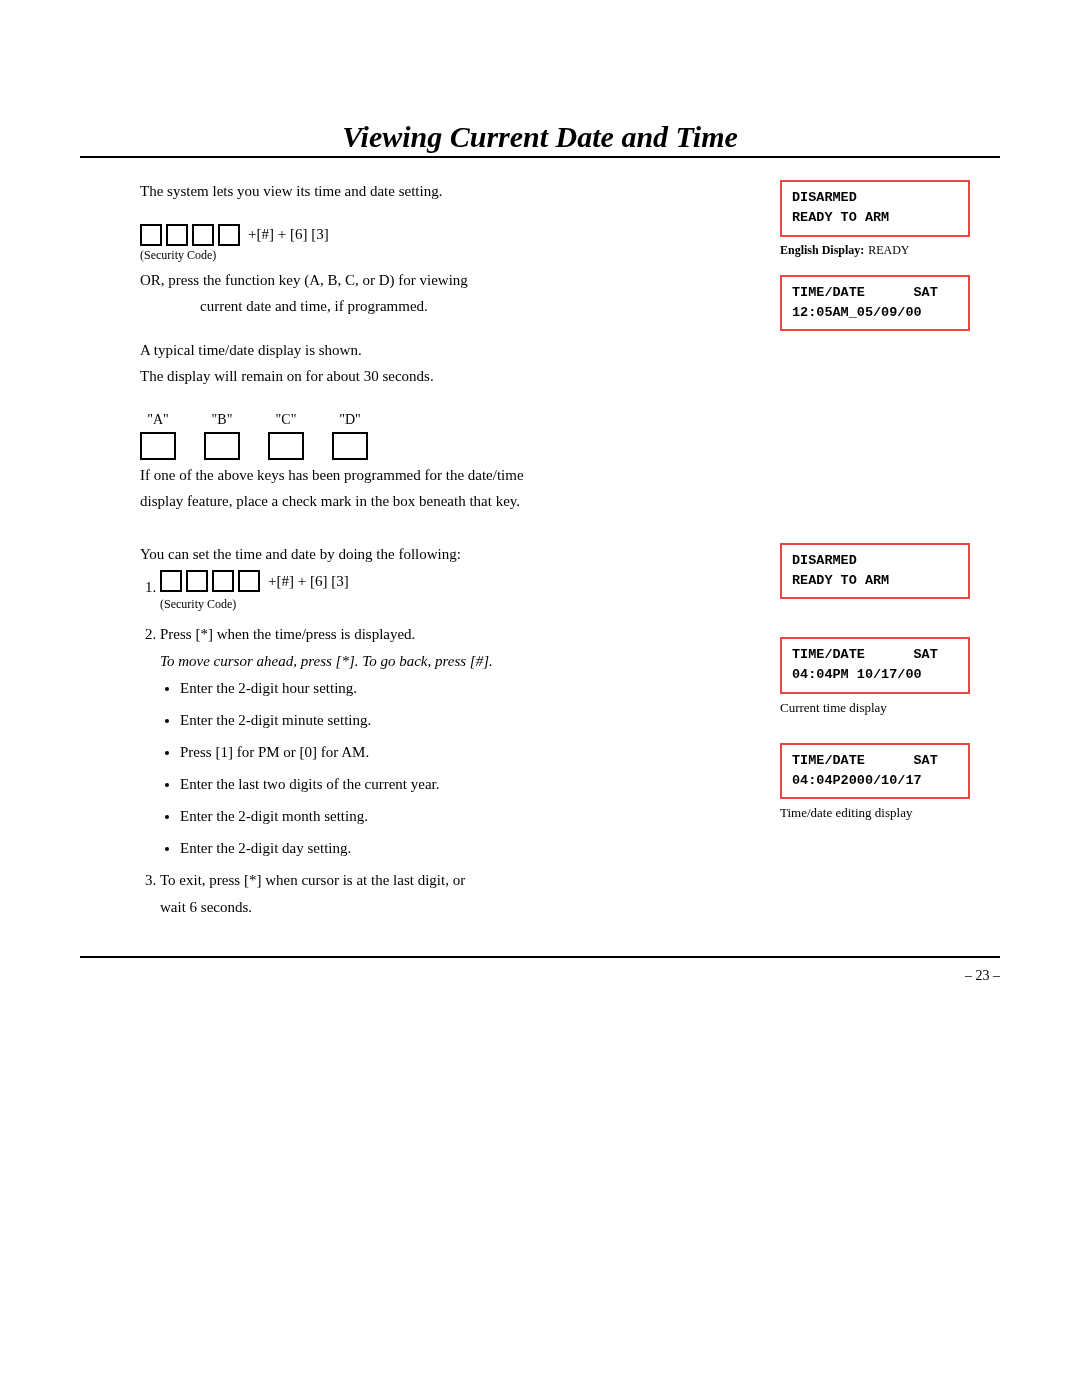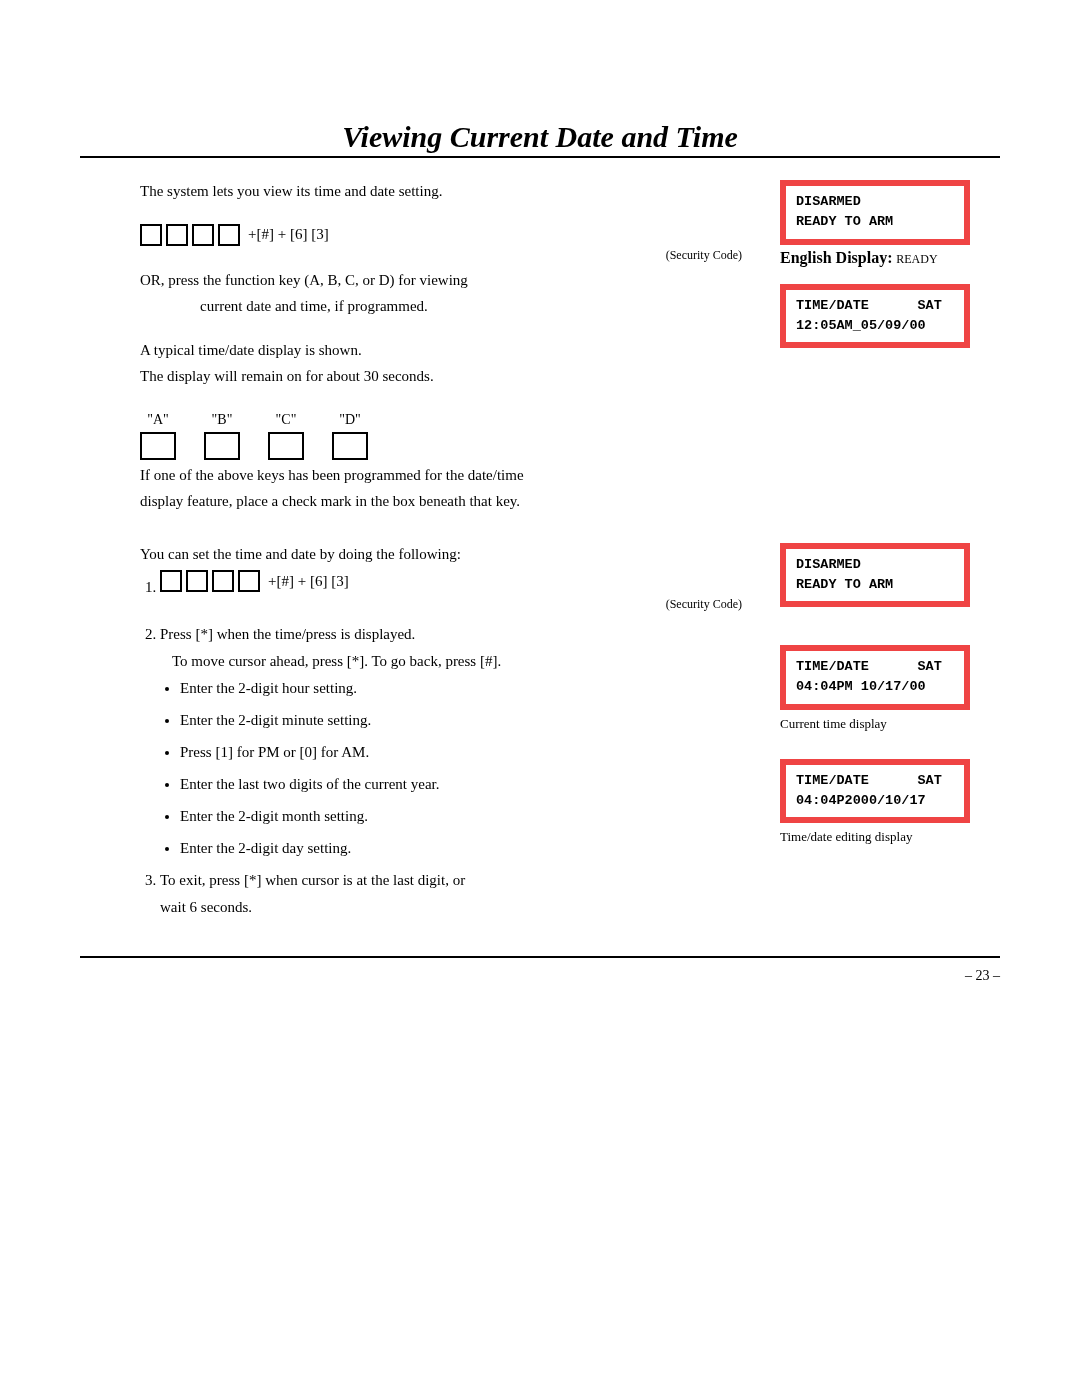--- a/index.html
+++ b/index.html
@@ -60,21 +60,21 @@
       flex: 1;
     }
 
     .two-col-right {
       width: 220px;
       flex-shrink: 0;
     }
 
     
     .lcd-box {
-      border: 6px solid #ef4444;
+      border: 2px solid #ef4444;
       padding: 6px 10px;
       font-family: 'Courier New', Courier, monospace;
       font-size: 13.5px;
       font-weight: bold;
       background: #fff;
       white-space: pre;
       line-height: 1.5;
       display: inline-block;
       min-width: 190px;
       margin-bottom: 4px;
@@ -103,24 +103,23 @@
 
     .code-line {
       display: flex;
       align-items: center;
       gap: 4px;
       margin-bottom: 2px;
     }
 
     .security-code-label {
       font-size: 12px;
-      margin-left: 8px;
+      margin-left: 0;
       font-style: normal;
       margin-top: 2px;
-      text-align: right;
     }
 
     
     .func-keys-row {
       display: flex;
       gap: 28px;
       margin-bottom: 4px;
       margin-left: 60px;
     }
 
@@ -168,25 +167,25 @@
       margin-bottom: 10px;
     }
 
     .page-number {
       text-align: right;
       font-size: 14px;
       margin-top: 8px;
     }
 
     .italic-note {
-      margin-left: 12px;
+      font-style: italic;
     }
 
     .english-display-label {
-      font-size: 16px;
+      font-size: 12px;
       font-weight: bold;
     }
 
     .english-display-value {
       font-size: 12px;
       font-weight: normal;
     }
   </style>
 </head>
 <body>

